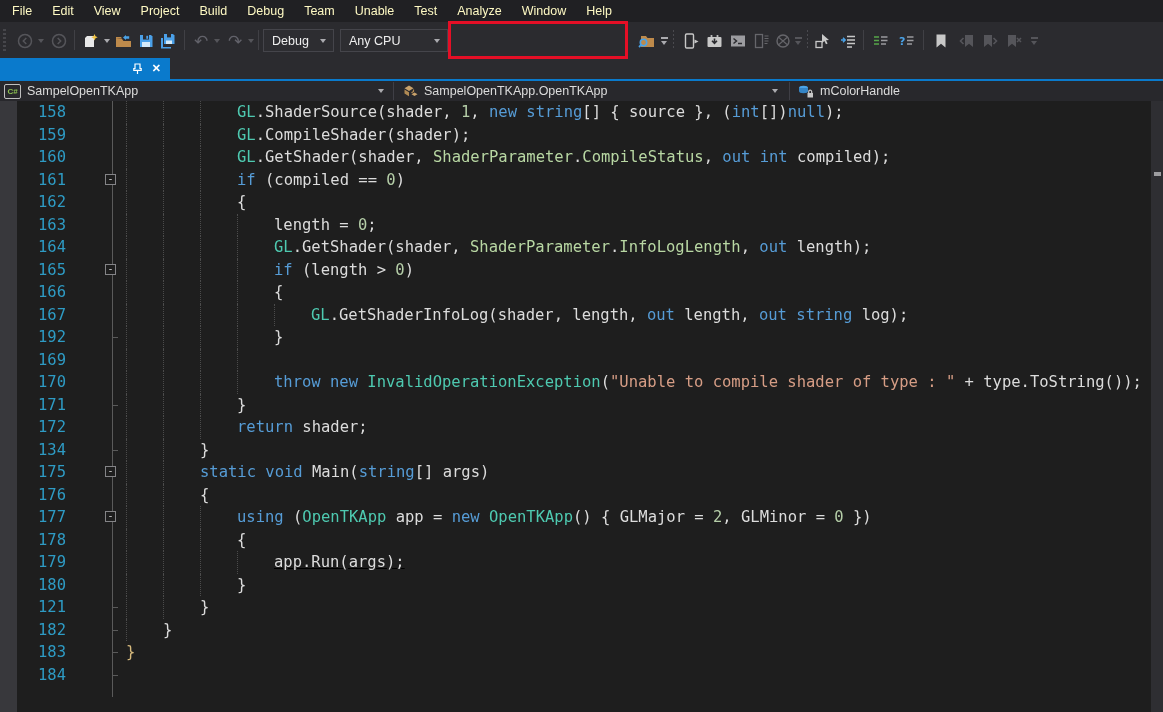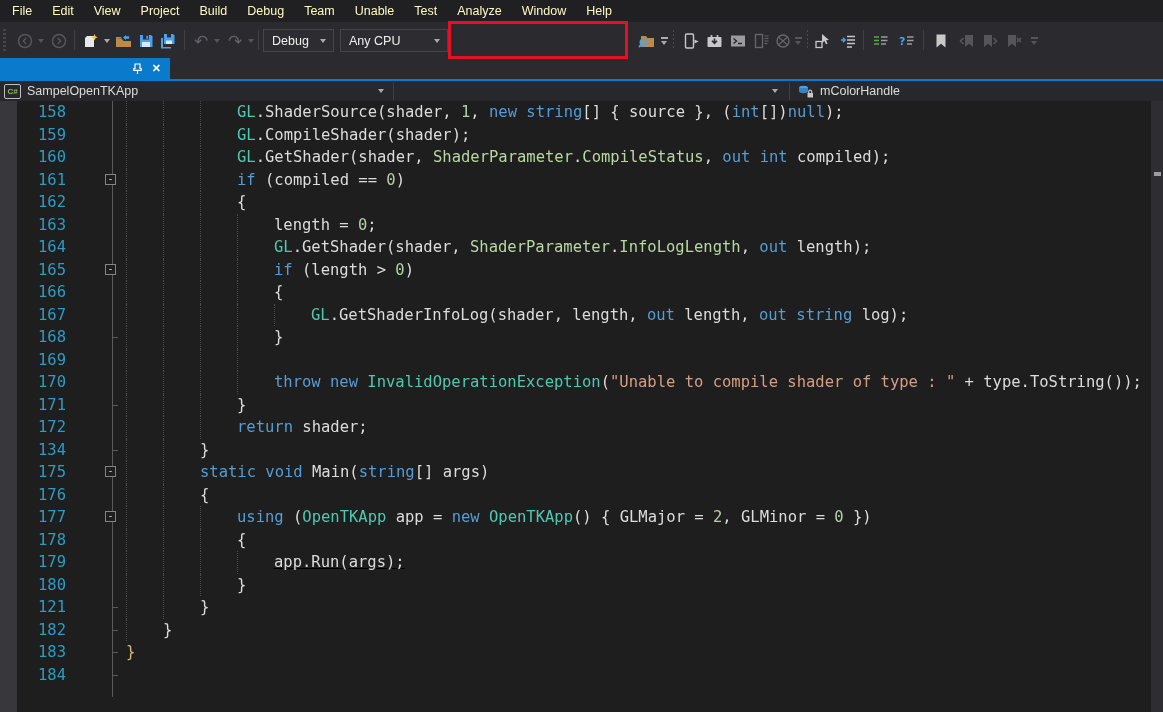--- a/index.html
+++ b/index.html
@@ -288,20 +288,29 @@
   <div id="blue-line"></div>
 
   <div id="navbar">
     <div class="nav-sec" style="left:0;width:392px">
       <span class="cs-ico">C#</span>
       <span class="nav-text">SampelOpenTKApp</span>
     </div>
     <span class="caret nav-caret" style="left:378px"></span>
     <div class="nav-sep" style="left:393px"></div>
 
+    <div class="nav-sec" style="left:397px;width:390px">
+      <svg width="16" height="15" viewBox="0 0 16 15" style="margin-left:5px">
+        <path d="M7 1.5 l4.5 2.7 -4.5 2.7 -4.5 -2.7 z" fill="#C9A26B"></path>
+        <path d="M2.5 5.5 v4 l4.5 2.7 v-4 z" fill="#B08A54"></path>
+        <path d="M11.5 5.5 v2 l-2 1.2" fill="none" stroke="#B08A54" stroke-width="1.2"></path>
+        <path d="M12.5 8.5 l3 1.8 -3 1.8 -3 -1.8 z" fill="#C9A26B"></path>
+        </svg>
+      <span class="nav-text">SampelOpenTKApp.OpenTKApp</span>
+    </div>
     <span class="caret nav-caret" style="left:772px"></span>
     <div class="nav-sep" style="left:789px"></div>
 
     <div class="nav-sec" style="left:793px;width:370px">
       <svg width="17" height="16" viewBox="0 0 17 16" style="margin-left:4px">
         <path d="M2 5 q0 -2.2 4.5 -2.2 q4.5 0 4.5 2.2 q0 2.2 -4.5 2.2 q-4.5 0 -4.5 -2.2 z" fill="#4AA3E8"></path>
         <path d="M2 5 v3 q0 2.2 4.5 2.2 q4.5 0 4.5 -2.2 v-3" fill="#3585C6"></path>
         <rect x="10.5" y="10" width="5.5" height="4.5" fill="#C8C8C8"></rect>
         <path d="M11.7 10 v-1.3 a1.5 1.5 0 0 1 3 0 V10" fill="none" stroke="#C8C8C8" stroke-width="1.2"></path>
         </svg>
@@ -323,21 +332,21 @@
         <div class="code-row"><span class="line-num">158</span><span class="guide" style="left: 126px;"></span><span class="guide" style="left: 163px;"></span><span class="guide" style="left: 200px;"></span><span class="code-text" style="left: 237px;"><span class="tk-t">GL</span><span class="tk-p">.ShaderSource(shader, </span><span class="tk-n">1</span><span class="tk-p">, </span><span class="tk-k">new</span><span class="tk-p"> </span><span class="tk-k">string</span><span class="tk-p">[] { source }, (</span><span class="tk-k">int</span><span class="tk-p">[])</span><span class="tk-k">null</span><span class="tk-p">);</span></span></div>
         <div class="code-row"><span class="line-num">159</span><span class="guide" style="left: 126px;"></span><span class="guide" style="left: 163px;"></span><span class="guide" style="left: 200px;"></span><span class="code-text" style="left: 237px;"><span class="tk-t">GL</span><span class="tk-p">.CompileShader(shader);</span></span></div>
         <div class="code-row"><span class="line-num">160</span><span class="guide" style="left: 126px;"></span><span class="guide" style="left: 163px;"></span><span class="guide" style="left: 200px;"></span><span class="code-text" style="left: 237px;"><span class="tk-t">GL</span><span class="tk-p">.GetShader(shader, </span><span class="tk-e">ShaderParameter</span><span class="tk-p">.</span><span class="tk-e">CompileStatus</span><span class="tk-p">, </span><span class="tk-k">out</span><span class="tk-p"> </span><span class="tk-k">int</span><span class="tk-p"> compiled);</span></span></div>
         <div class="code-row"><span class="line-num">161</span><span class="guide" style="left: 126px;"></span><span class="guide" style="left: 163px;"></span><span class="guide" style="left: 200px;"></span><span class="fold">-</span><span class="code-text" style="left: 237px;"><span class="tk-k">if</span><span class="tk-p"> (compiled == </span><span class="tk-n">0</span><span class="tk-p">)</span></span></div>
         <div class="code-row"><span class="line-num">162</span><span class="guide" style="left: 126px;"></span><span class="guide" style="left: 163px;"></span><span class="guide" style="left: 200px;"></span><span class="code-text" style="left: 237px;"><span class="tk-p">{</span></span></div>
         <div class="code-row"><span class="line-num">163</span><span class="guide" style="left: 126px;"></span><span class="guide" style="left: 163px;"></span><span class="guide" style="left: 200px;"></span><span class="guide" style="left: 237px;"></span><span class="code-text" style="left: 274px;"><span class="tk-p">length = </span><span class="tk-n">0</span><span class="tk-p">;</span></span></div>
         <div class="code-row"><span class="line-num">164</span><span class="guide" style="left: 126px;"></span><span class="guide" style="left: 163px;"></span><span class="guide" style="left: 200px;"></span><span class="guide" style="left: 237px;"></span><span class="code-text" style="left: 274px;"><span class="tk-t">GL</span><span class="tk-p">.GetShader(shader, </span><span class="tk-e">ShaderParameter</span><span class="tk-p">.</span><span class="tk-e">InfoLogLength</span><span class="tk-p">, </span><span class="tk-k">out</span><span class="tk-p"> length);</span></span></div>
         <div class="code-row"><span class="line-num">165</span><span class="guide" style="left: 126px;"></span><span class="guide" style="left: 163px;"></span><span class="guide" style="left: 200px;"></span><span class="guide" style="left: 237px;"></span><span class="fold">-</span><span class="code-text" style="left: 274px;"><span class="tk-k">if</span><span class="tk-p"> (length &gt; </span><span class="tk-n">0</span><span class="tk-p">)</span></span></div>
         <div class="code-row"><span class="line-num">166</span><span class="guide" style="left: 126px;"></span><span class="guide" style="left: 163px;"></span><span class="guide" style="left: 200px;"></span><span class="guide" style="left: 237px;"></span><span class="code-text" style="left: 274px;"><span class="tk-p">{</span></span></div>
         <div class="code-row"><span class="line-num">167</span><span class="guide" style="left: 126px;"></span><span class="guide" style="left: 163px;"></span><span class="guide" style="left: 200px;"></span><span class="guide" style="left: 237px;"></span><span class="guide" style="left: 274px;"></span><span class="code-text" style="left: 311px;"><span class="tk-t">GL</span><span class="tk-p">.GetShaderInfoLog(shader, length, </span><span class="tk-k">out</span><span class="tk-p"> length, </span><span class="tk-k">out</span><span class="tk-p"> </span><span class="tk-k">string</span><span class="tk-p"> log);</span></span></div>
-        <div class="code-row"><span class="line-num">168</span><span class="guide" style="left: 126px;"></span><span class="guide" style="left: 163px;"></span><span class="guide" style="left: 200px;"></span><span class="guide" style="left: 237px;"></span><span class="code-text" style="left: 274px;"><span class="tk-p">}</span></span></div>
+        <div class="code-row"><span class="line-num">192</span><span class="guide" style="left: 126px;"></span><span class="guide" style="left: 163px;"></span><span class="guide" style="left: 200px;"></span><span class="guide" style="left: 237px;"></span><span class="code-text" style="left: 274px;"><span class="tk-p">}</span></span></div>
         <div class="code-row"><span class="line-num">169</span><span class="guide" style="left: 126px;"></span><span class="guide" style="left: 163px;"></span><span class="guide" style="left: 200px;"></span><span class="guide" style="left: 237px;"></span></div>
         <div class="code-row"><span class="line-num">170</span><span class="guide" style="left: 126px;"></span><span class="guide" style="left: 163px;"></span><span class="guide" style="left: 200px;"></span><span class="guide" style="left: 237px;"></span><span class="code-text" style="left: 274px;"><span class="tk-k">throw</span><span class="tk-p"> </span><span class="tk-k">new</span><span class="tk-p"> </span><span class="tk-t">InvalidOperationException</span><span class="tk-p">(</span><span class="tk-s">"Unable to compile shader of type : "</span><span class="tk-p"> + type.ToString());</span></span></div>
         <div class="code-row"><span class="line-num">171</span><span class="guide" style="left: 126px;"></span><span class="guide" style="left: 163px;"></span><span class="guide" style="left: 200px;"></span><span class="code-text" style="left: 237px;"><span class="tk-p">}</span></span></div>
         <div class="code-row"><span class="line-num">172</span><span class="guide" style="left: 126px;"></span><span class="guide" style="left: 163px;"></span><span class="guide" style="left: 200px;"></span><span class="code-text" style="left: 237px;"><span class="tk-k">return</span><span class="tk-p"> shader;</span></span></div>
         <div class="code-row"><span class="line-num">134</span><span class="guide" style="left: 126px;"></span><span class="guide" style="left: 163px;"></span><span class="code-text" style="left: 200px;"><span class="tk-p">}</span></span></div>
         <div class="code-row"><span class="line-num">175</span><span class="guide" style="left: 126px;"></span><span class="guide" style="left: 163px;"></span><span class="fold">-</span><span class="code-text" style="left: 200px;"><span class="tk-k">static</span><span class="tk-p"> </span><span class="tk-k">void</span><span class="tk-p"> Main(</span><span class="tk-k">string</span><span class="tk-p">[] args)</span></span></div>
         <div class="code-row"><span class="line-num">176</span><span class="guide" style="left: 126px;"></span><span class="guide" style="left: 163px;"></span><span class="code-text" style="left: 200px;"><span class="tk-p">{</span></span></div>
         <div class="code-row"><span class="line-num">177</span><span class="guide" style="left: 126px;"></span><span class="guide" style="left: 163px;"></span><span class="guide" style="left: 200px;"></span><span class="fold">-</span><span class="code-text" style="left: 237px;"><span class="tk-k">using</span><span class="tk-p"> (</span><span class="tk-t">OpenTKApp</span><span class="tk-p"> app = </span><span class="tk-k">new</span><span class="tk-p"> </span><span class="tk-t">OpenTKApp</span><span class="tk-p">() { GLMajor = </span><span class="tk-n">2</span><span class="tk-p">, GLMinor = </span><span class="tk-n">0</span><span class="tk-p"> })</span></span></div>
         <div class="code-row"><span class="line-num">178</span><span class="guide" style="left: 126px;"></span><span class="guide" style="left: 163px;"></span><span class="guide" style="left: 200px;"></span><span class="code-text" style="left: 237px;"><span class="tk-p">{</span></span></div>
         <div class="code-row"><span class="line-num">179</span><span class="guide" style="left: 126px;"></span><span class="guide" style="left: 163px;"></span><span class="guide" style="left: 200px;"></span><span class="guide" style="left: 237px;"></span><span class="code-text" style="left: 274px; text-decoration: underline;"><span class="tk-p">app.Run(args);</span></span></div>

